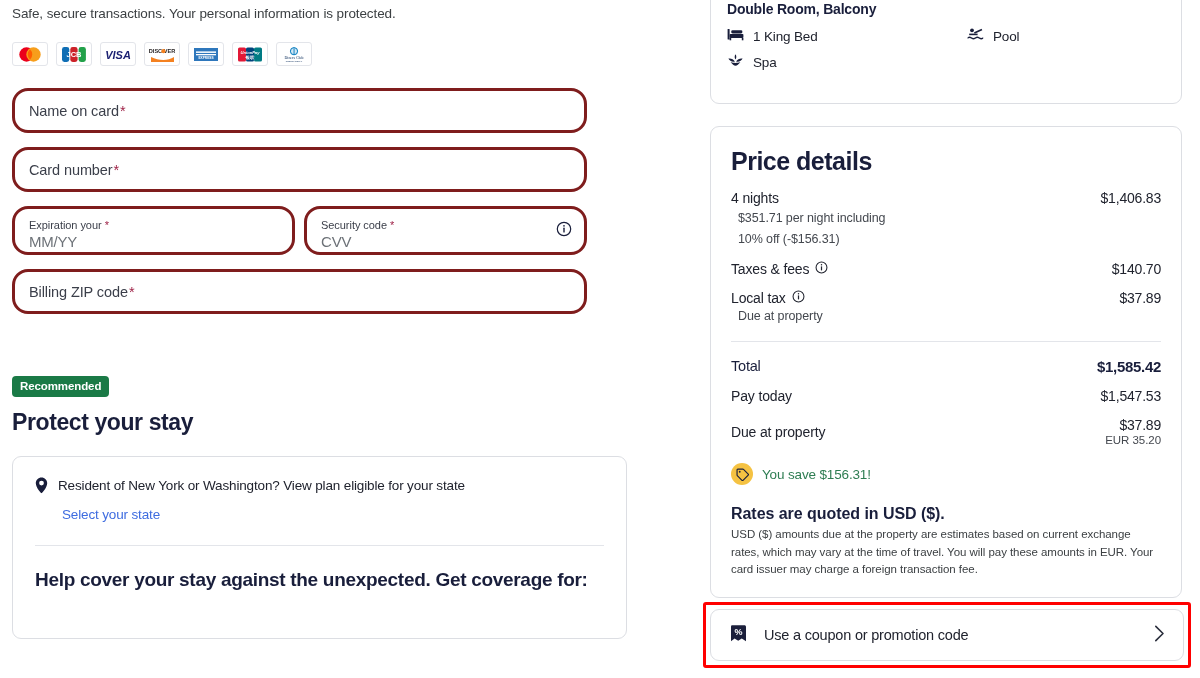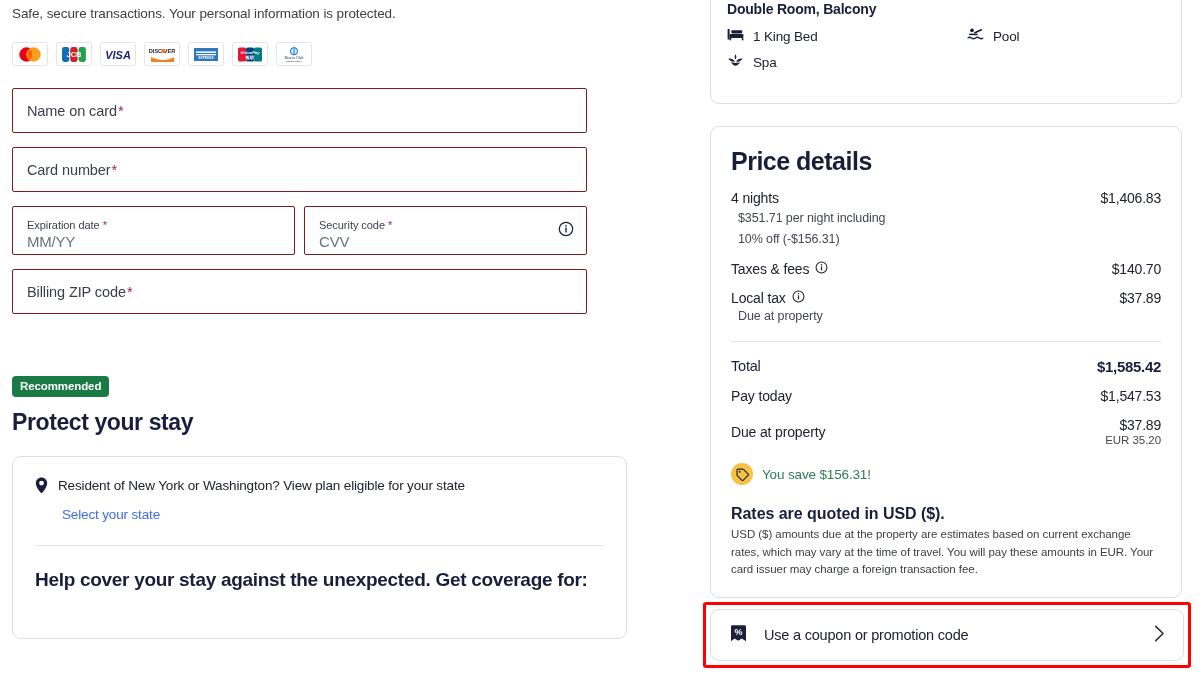--- a/index.html
+++ b/index.html
@@ -27,21 +27,21 @@
   .card-logo {
     width: 36px; height: 24px; border: 1px solid #e3e5ea; border-radius: 3px;
     background: #fff; display: flex; align-items: center; justify-content: center;
     overflow: hidden; flex: none;
   }
 
   
   .fields { margin-top: 22px; }
   .field {
     position: relative; width: 575px; height: 45px;
-    border: 1px solid #7f1d1d; border-radius: 2px; background: #fff;
+    border: 3px solid #7f1d1d; border-radius: 16px; background: #fff;
     margin-bottom: 14px; display: flex; align-items: center; padding: 0 14px;
   }
   .field.small { width: 283px; height: 49px; align-items: flex-start; padding-top: 7px; flex-direction: column; justify-content: center; }
   .field-label { font-size: 14.5px; color: #3b3f4a; letter-spacing: -0.1px; }
   .field-label .req { color: #9e2146; margin-left: 1px; }
   .mini-label { font-size: 11px; color: #3b3f4a; letter-spacing: -0.05px; line-height: 1.3; }
   .mini-label .req { color: #9e2146; }
   .mini-value { font-size: 15px; color: #6d7278; margin-top: 1px; letter-spacing: -0.2px; }
   .row-two { display: flex; gap: 9px; margin-bottom: 14px; }
   .row-two .field { margin-bottom: 0; }
@@ -204,21 +204,21 @@
       <div class="field">
         <span class="field-label"><span>Name on card</span><span class="req">*</span></span>
       </div>
 
       <div class="field">
         <span class="field-label"><span>Card number</span><span class="req">*</span></span>
       </div>
 
       <div class="row-two">
         <div class="field small">
-          <span class="mini-label"><span>Expiration date</span> <span class="req">*</span></span>
+          <span class="mini-label"><span>Expiration your</span> <span class="req">*</span></span>
           <span class="mini-value">MM/YY</span>
         </div>
         <div class="field small">
           <span class="mini-label"><span>Security code</span> <span class="req">*</span></span>
           <span class="mini-value">CVV</span>
           <span class="cvv-info">
             <svg width="16" height="16" viewBox="0 0 16 16">
                 <circle cx="8" cy="8" r="6.7" fill="none" stroke="#191e3b" stroke-width="1.2"></circle>
                 <circle cx="8" cy="4.8" r="0.85" fill="#191e3b"></circle>
                 <rect x="7.3" y="6.6" width="1.4" height="5" rx="0.6" fill="#191e3b"></rect>

